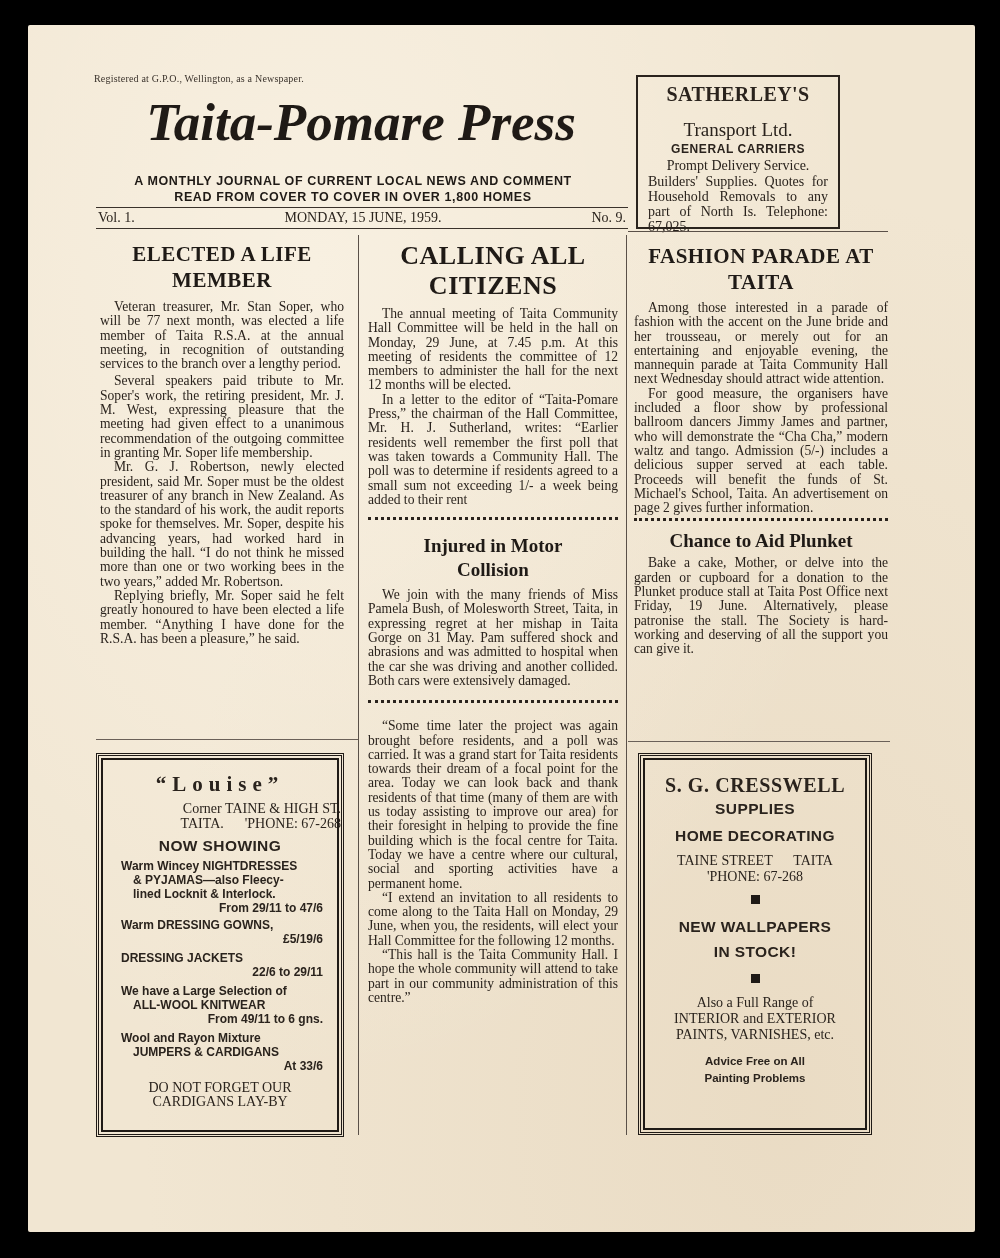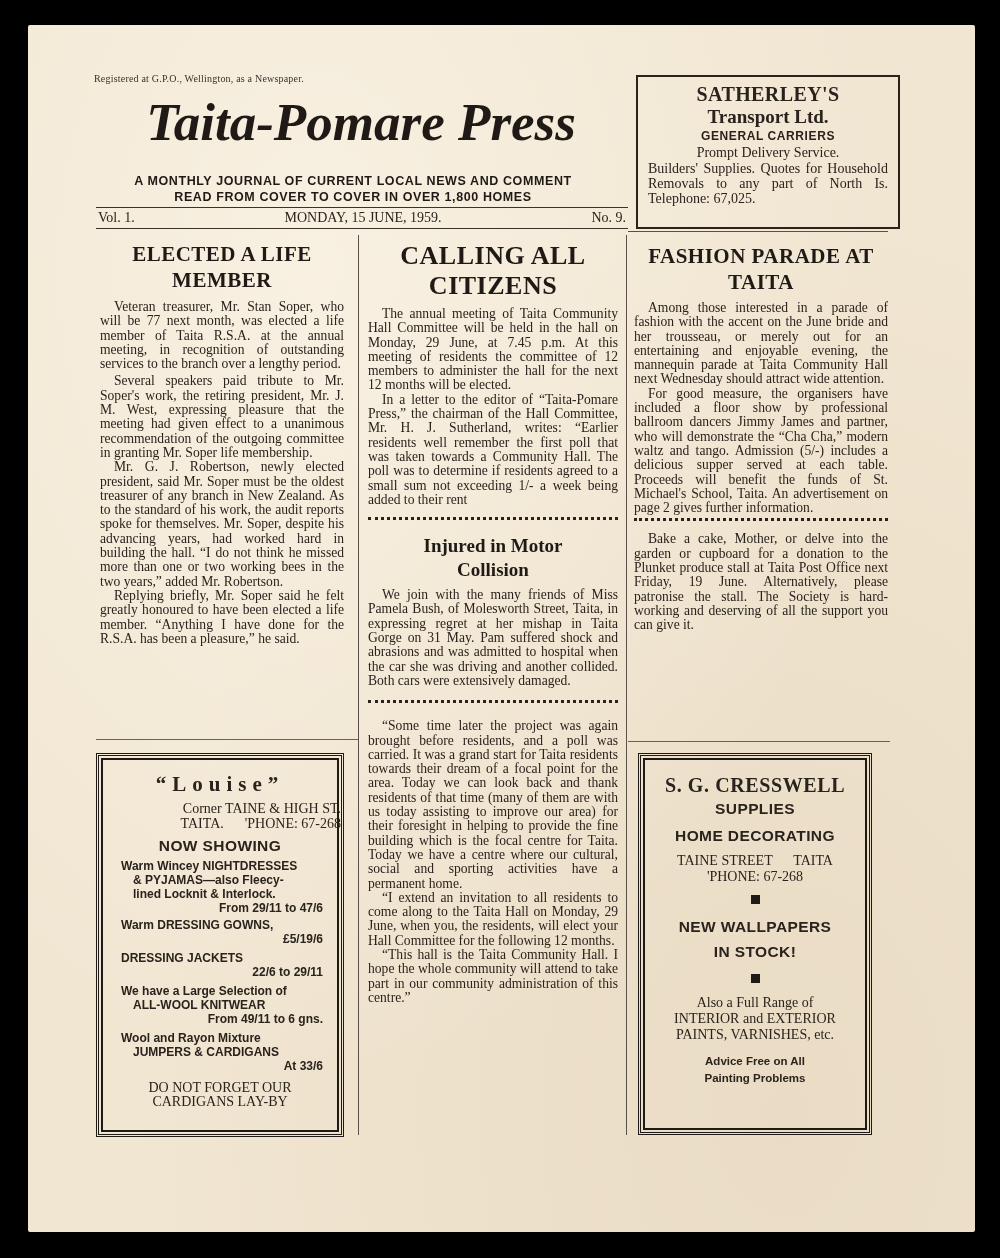--- a/index.html
+++ b/index.html
@@ -16,24 +16,24 @@
               font-family:"DejaVu Serif","Liberation Serif",serif; font-weight:bold;
               font-size:46px; letter-spacing:-1px; color:#1f1a16; transform:scaleX(1.02); }
   .masthead .title { font-style:italic; font-family:"Liberation Serif",serif; font-weight:bold;
                      font-size:52px; letter-spacing:0; }
   .sub { left:50px; top:148px; width:550px; text-align:center;
          font-family:"Liberation Sans","DejaVu Sans",sans-serif; font-weight:bold;
          font-size:12.5px; letter-spacing:.6px; line-height:16px; color:#1f1a16; }
   .dateline { left:68px; top:182px; width:532px; height:22px; border-top:1px solid #3a322b;
               border-bottom:1.5px solid #3a322b; font-size:14px; display:flex;
               justify-content:space-between; align-items:center; padding:0 2px; box-sizing:border-box; }
-  .sath { left:608px; top:50px; width:264px; height:154px; border:2px solid #2a231d;
+  .sath { left:608px; top:50px; width:204px; height:154px; border:2px solid #2a231d;
           box-sizing:border-box; text-align:center; padding-top:6px; }
   .sath .n1 { font-weight:bold; font-size:20px; letter-spacing:.4px; }
-  .sath .n2 { font-weight:bold; font-size:19px; margin-top:0; }
+  .sath .n2 { font-weight:normal; font-size:19px; margin-top:13px; }
   .sath .n3 { font-family:"Liberation Sans",sans-serif; font-weight:bold; font-size:12px; letter-spacing:.6px; margin-top:1px; }
   .sath .n4 { font-size:14px; margin-top:2px; }
   .sath .n5 { font-size:14px; text-align:justify; text-align-last:left; padding:0 10px; line-height:15px; }
   .col-rule { width:1px; background:#5a5048; }
   .col { font-size:13.6px; line-height:14.3px; text-align:justify; }
   .col p { margin:0; text-indent:14px; }
   .hl { text-align:center; font-weight:bold; color:#1f1a16; }
   .hl1 { font-size:21px; line-height:26px; letter-spacing:.5px; }
   .hl2 { font-size:26px; line-height:30px; letter-spacing:.5px; }
   .hl3 { font-size:19px; line-height:24px; }
@@ -148,20 +148,21 @@
     <p>“This hall is the Taita Community Hall. I hope the whole community will attend to take part in our community administration of this centre.”</p>
   </div>
 
   <div class="abs col" style="left:606px;top:218px;width:254px;">
     <div class="hl hl1" style="padding:0 8px;">FASHION PARADE AT TAITA</div>
     <div style="height:6px"></div>
     <p>Among those interested in a parade of fashion with the accent on the June bride and her trousseau, or merely out for an entertaining and enjoyable evening, the mannequin parade at Taita Community Hall next Wednesday should attract wide attention.</p>
     <p>For good measure, the organisers have included a floor show by professional ballroom dancers Jimmy James and partner, who will demonstrate the “Cha Cha,” modern waltz and tango. Admission (5/-) includes a delicious supper served at each table. Proceeds will benefit the funds of St. Michael's School, Taita. An advertisement on page 2 gives further information.</p>
     <div class="dots" style="margin-top:3px;"></div>
     <div style="height:4px"></div>
+    <div class="hl hl3">Chance to Aid Plunket</div>
     <div style="height:3px"></div>
     <p>Bake a cake, Mother, or delve into the garden or cupboard for a donation to the Plunket produce stall at Taita Post Office next Friday, 19 June. Alternatively, please patronise the stall. The Society is hard-working and deserving of all the support you can give it.</p>
   </div>
   <div class="abs" style="left:600px;top:716px;width:262px;height:1px;background:#6a6058;"></div>
 
   <div class="abs ad cres" style="left:610px;top:728px;width:234px;height:382px;">
     <div class="n1">S. G. CRESSWELL</div>
     <div class="n2" style="margin-top:0">SUPPLIES</div>
     <div class="n2">HOME DECORATING</div>
     <div class="addr" style="white-space:pre;">TAINE STREET      TAITA</div>

